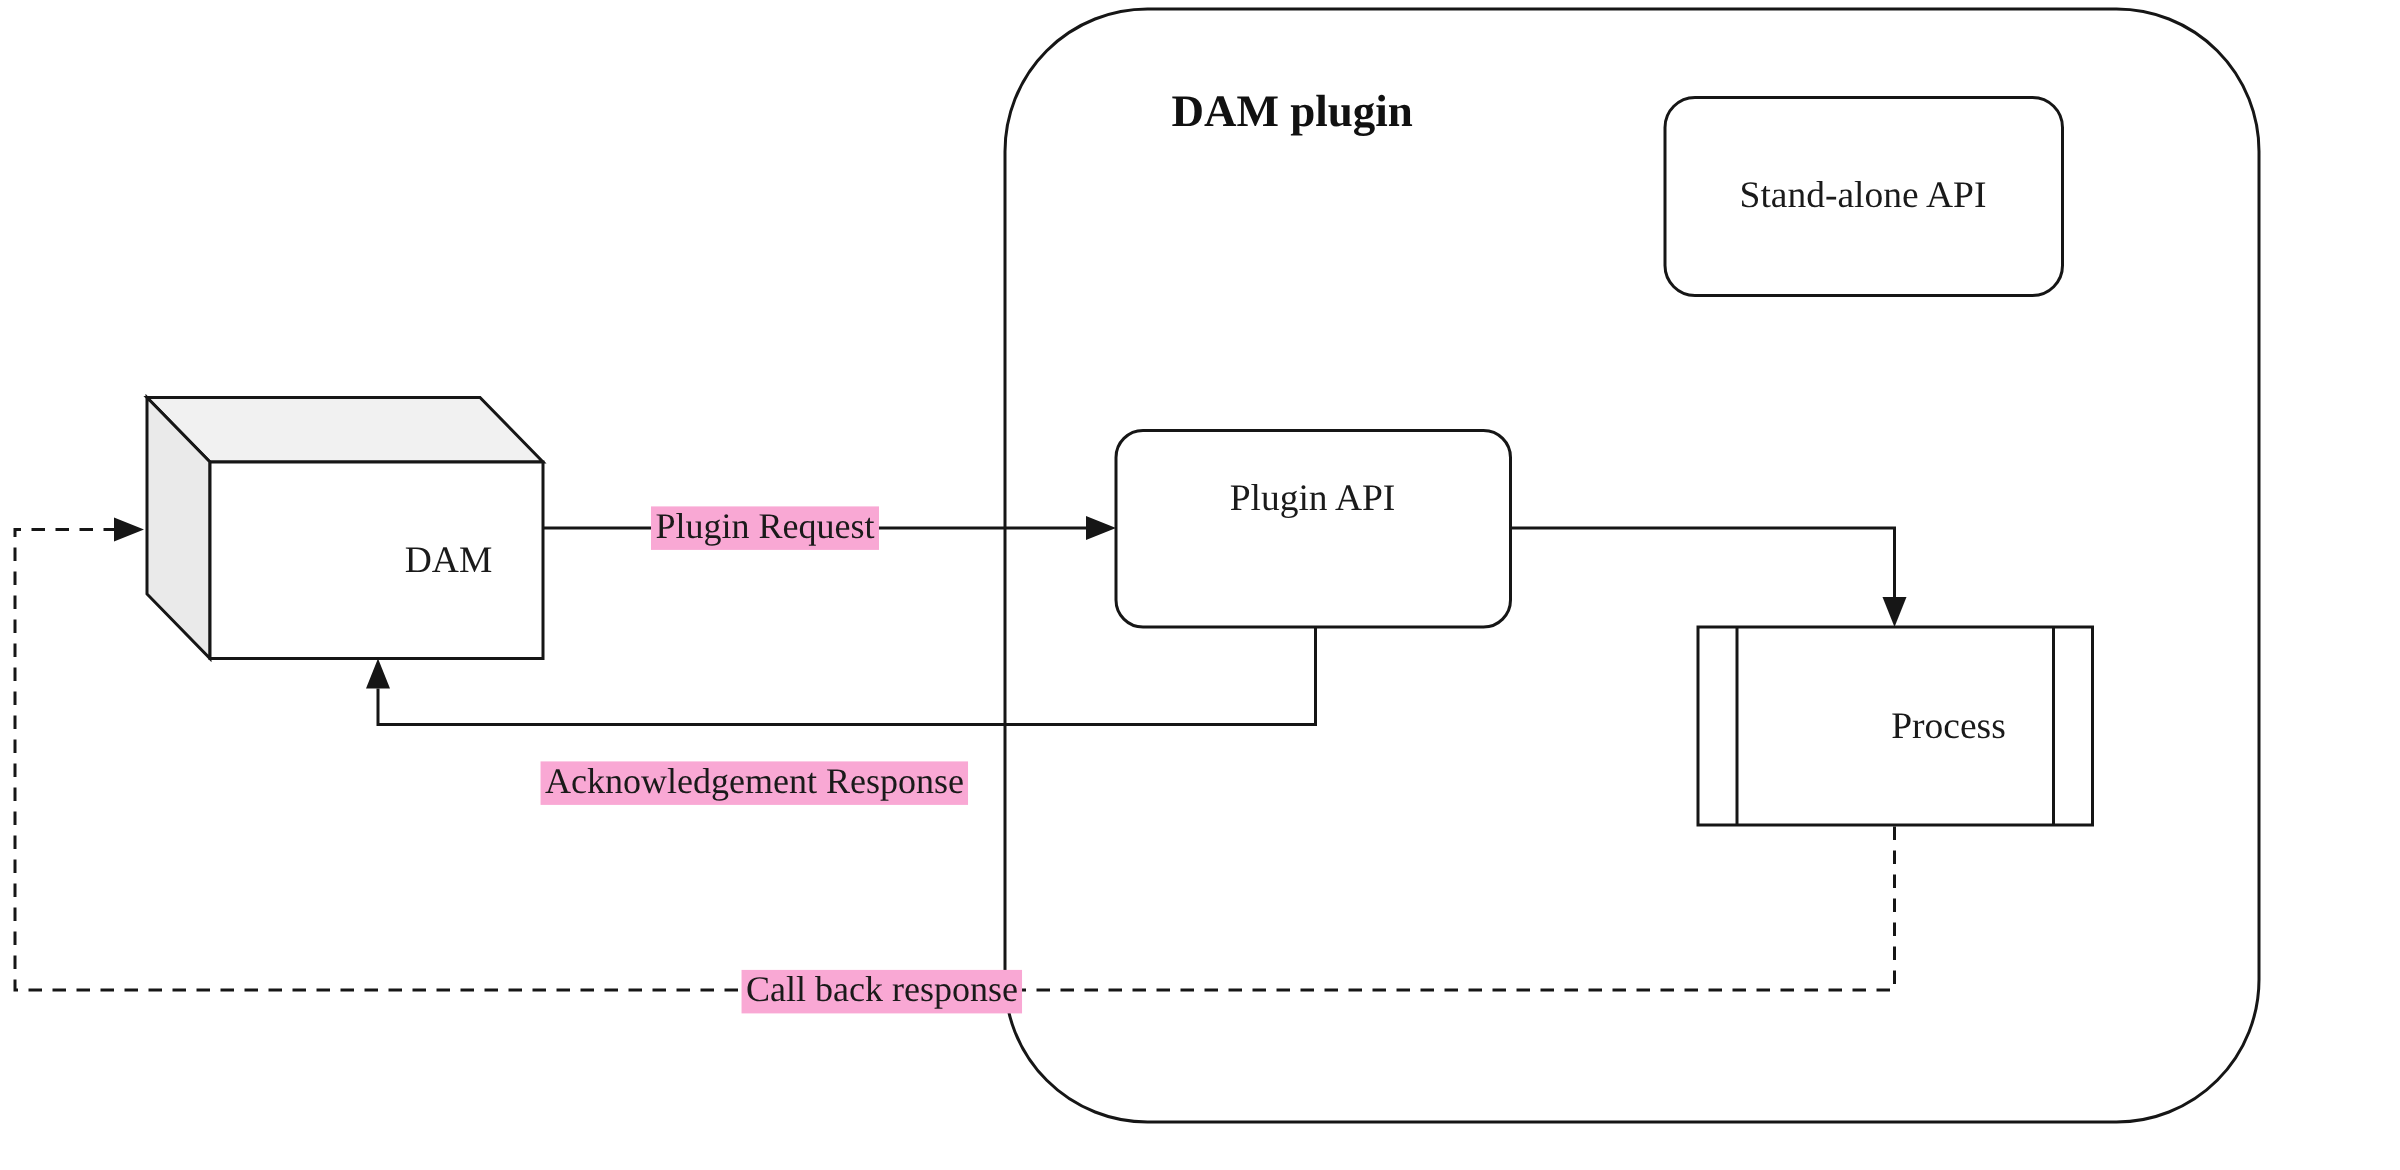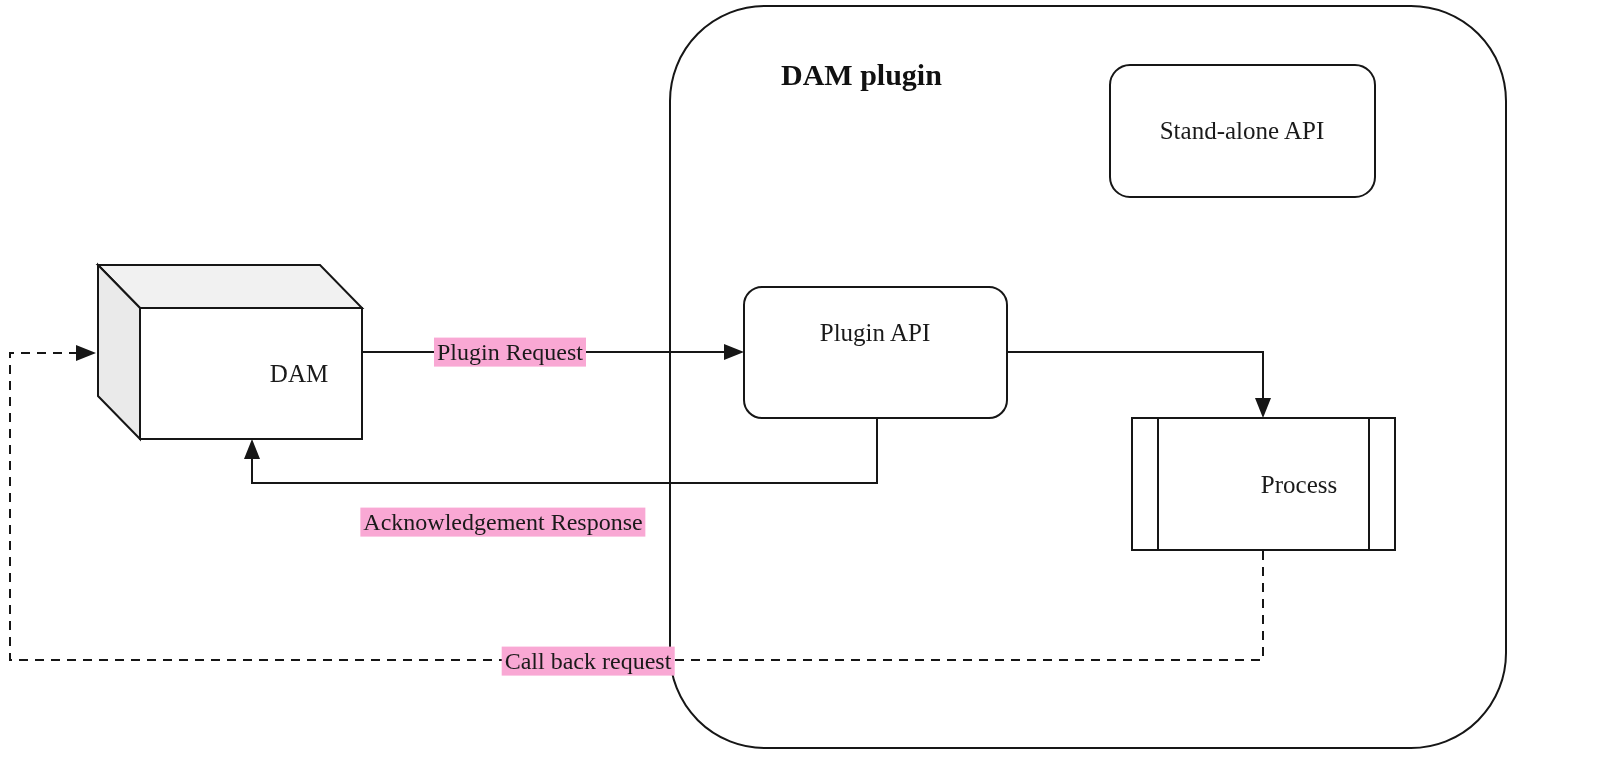--- a/index.html
+++ b/index.html
@@ -89,15 +89,15 @@
 
   <div class="container-title" style="left:781px; top:58px;">DAM plugin</div>
 
   <div class="label node-label" style="left:251px; top:374px;margin-left:48px;">DAM</div>
   <div class="label node-label" style="left:1242px; top:131px;">Stand-alone API</div>
   <div class="label node-label" style="left:875px; top:333px;">Plugin API</div>
   <div class="label node-label" style="left:1263px; top:485px;margin-left:36px;">Process</div>
 
   <div class="label edge-label" style="left:510px; top:352px;">Plugin Request</div>
   <div class="label edge-label" style="left:503px; top:484px;margin-top:38px;">Acknowledgement Response</div>
-  <div class="label edge-label" style="left:588px; top:661px;">Call back request</div>
+  <div class="label edge-label" style="left:588px; top:661px;">Call back response</div>
 
 </div>
 
 </body></html>

